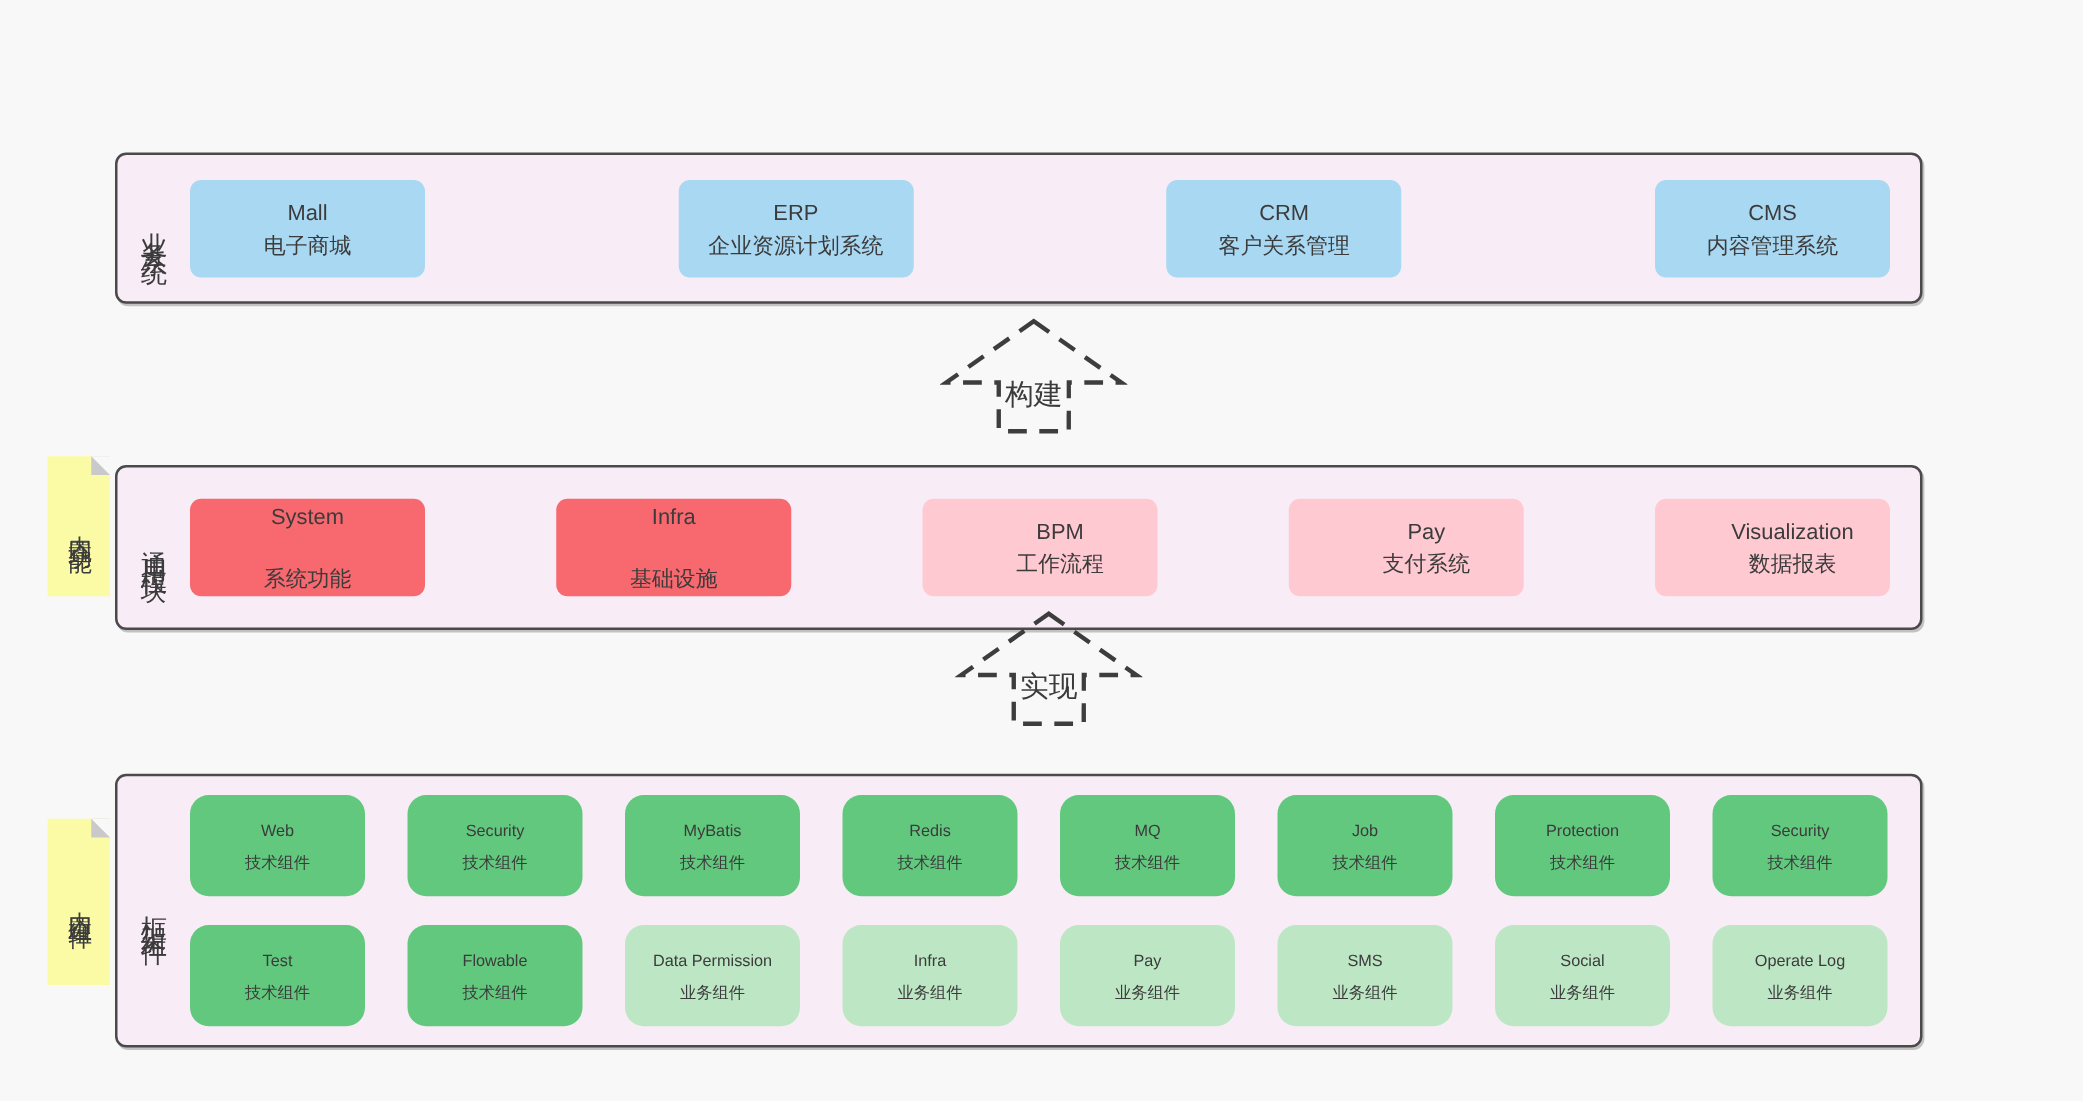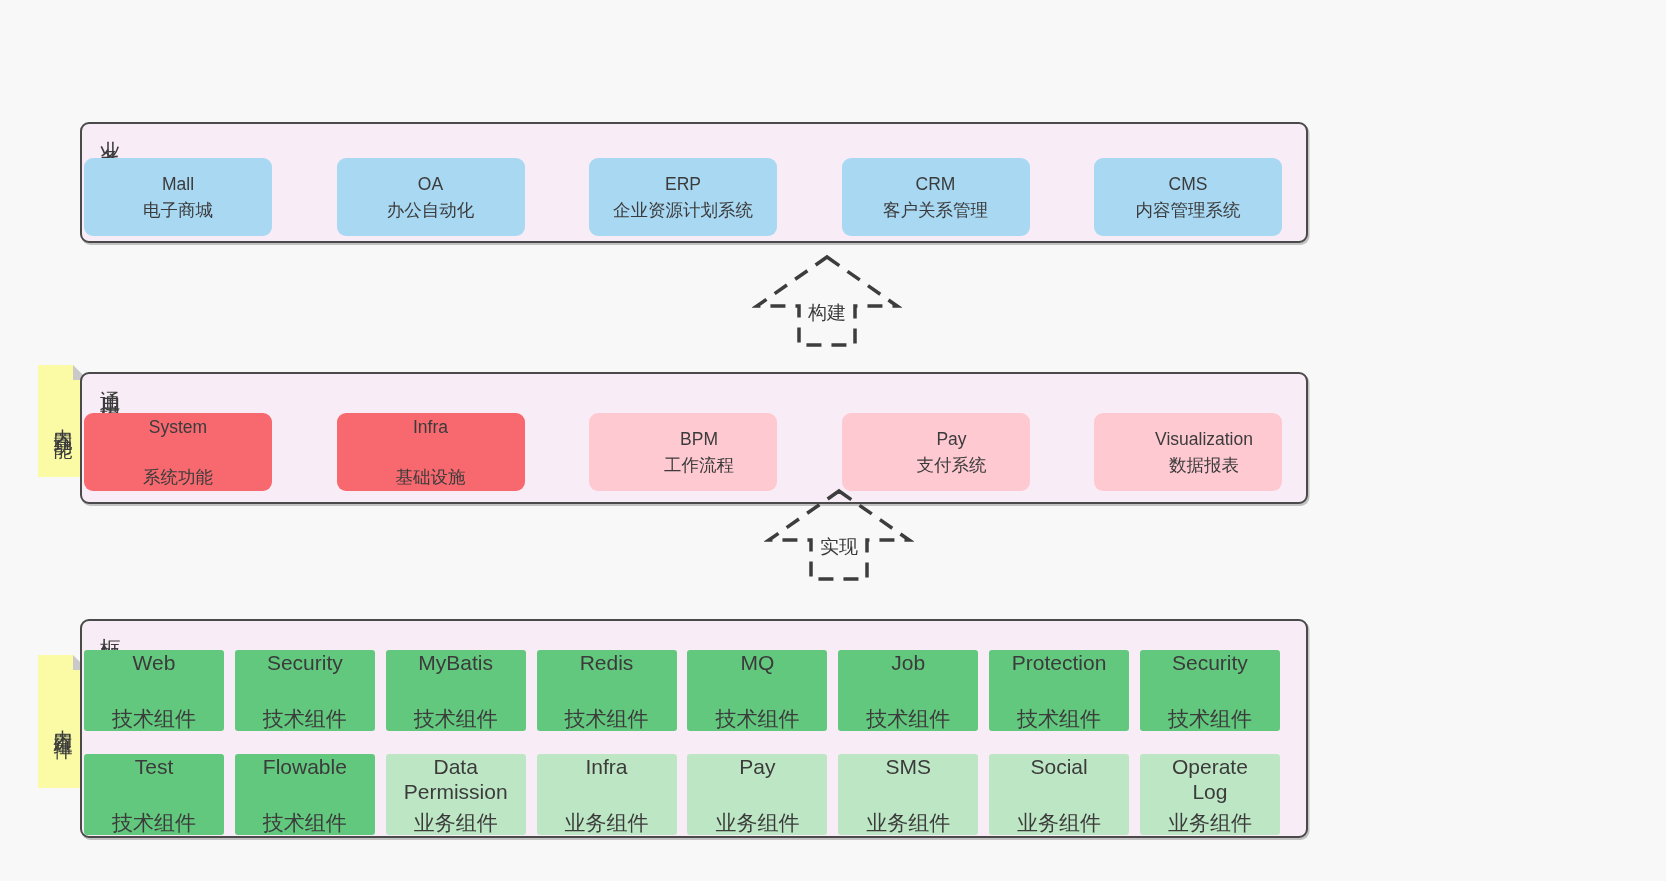--- a/index.html
+++ b/index.html
@@ -8,27 +8,26 @@
     font-family: "Liberation Sans", "DejaVu Sans", sans-serif;
     background: var(--c-page-bg, #f8f8f8);
   }
   .canvas {
     position:relative; width:1666px; height:881px;
     background: var(--c-page-bg, #f8f8f8); overflow:hidden;
   }
 
   
   .band {
-    position:absolute; left:80px; width:1228px;
+    position:absolute; left:92px; width:1446px;
     background: var(--c-band-bg, #f8edf6);
     border:2px solid var(--c-band-border, #4a4a4a);
     border-radius:9px;
     box-shadow: 1.5px 2px 0 rgba(70,70,70,0.30);
     display:flex;
-    flex-direction:column;
   }
   #band-1 { top:122px; height:121px; }
   #band-2 { top:372px; height:132px; }
   #band-3 { top:619px; height:219px; }
 
   .band-label {
     width:56px; display:flex; align-items:center; justify-content:center;
     writing-mode:vertical-rl; text-orientation:upright;
     font-size:21px; letter-spacing:7px; color:var(--c-text, #3b3b3b);
   }
@@ -43,23 +42,23 @@
     font-size:17.5px; line-height:26px; text-align:center;
     color:var(--c-text, #3b3b3b);
   }
 
   .grid-boxes {
     flex:1; display:grid; grid-template-columns:repeat(8,140px);
     justify-content:space-between; align-content:center; row-gap:23px;
     padding:0 26px 0 2px;
   }
   .smallbox {
-    width:140px; height:81px; border-radius:3px; padding:0 13px;
-    display:flex; flex-direction:column; align-items:center; justify-content:space-between;
-    font-size:21px; line-height:25px; text-align:center;
+    width:140px; height:81px; border-radius:15px; padding:0 13px;
+    display:flex; flex-direction:column; align-items:center; justify-content:center;
+    font-size:13px; line-height:25px; text-align:center;
     color:var(--c-text, #3b3b3b);
   }
 
   .blue       { background:var(--c-box-blue, #a9d8f3); }
   .red        { background:var(--c-box-red, #f7696f);gap:24px; }
   .pink       { background:var(--c-box-pink, #ffc9d2);padding-left:32px; }
   .green      { background:var(--c-box-green, #62c87e); }
   .lightgreen { background:var(--c-box-green-light, #bde7c4); }
 
   
@@ -85,21 +84,21 @@
   .arrow { position:absolute; width:150px; height:94px; }
   #arrow-1 { top:254px; left:752px; }
   #arrow-2 { top:488px; left:764px;text-decoration:underline; }
   .arrow svg { width:100%; height:100%; display:block; }
   .arrow polygon {
     fill:none; stroke:var(--c-arrow, #3d3d3d);
     stroke-width:3.5; stroke-dasharray:15 10;
   }
   .arrow-label {
     position:absolute; left:50%; top:46px; transform:translateX(-50%);
-    font-size:19px; color:var(--c-text, #3b3b3b);
+    font-size:23px; color:var(--c-text, #3b3b3b);
     background:var(--c-page-bg, #f8f8f8); padding:0 3px; white-space:nowrap;
   }
 </style>
 </head>
 <body>
 
 <div class="canvas">
 
   <div class="sticky" id="sticky-1">
     <span class="sticky-text">内置功能</span>
@@ -107,24 +106,20 @@
   <div class="sticky" id="sticky-2">
     <span class="sticky-text">内置组件</span>
   </div>
 
   <div class="band" id="band-1">
     <div class="band-label">业务系统</div>
     <div class="row-boxes">
       <div class="bigbox blue">
         <div>Mall</div>
         <div>电子商城</div>
-      </div>
-      <div class="bigbox blue">
-        <div>OA</div>
-        <div>办公自动化</div>
       </div>
       <div class="bigbox blue">
         <div>ERP</div>
         <div>企业资源计划系统</div>
       </div>
       <div class="bigbox blue">
         <div>CRM</div>
         <div>客户关系管理</div>
       </div>
       <div class="bigbox blue">

